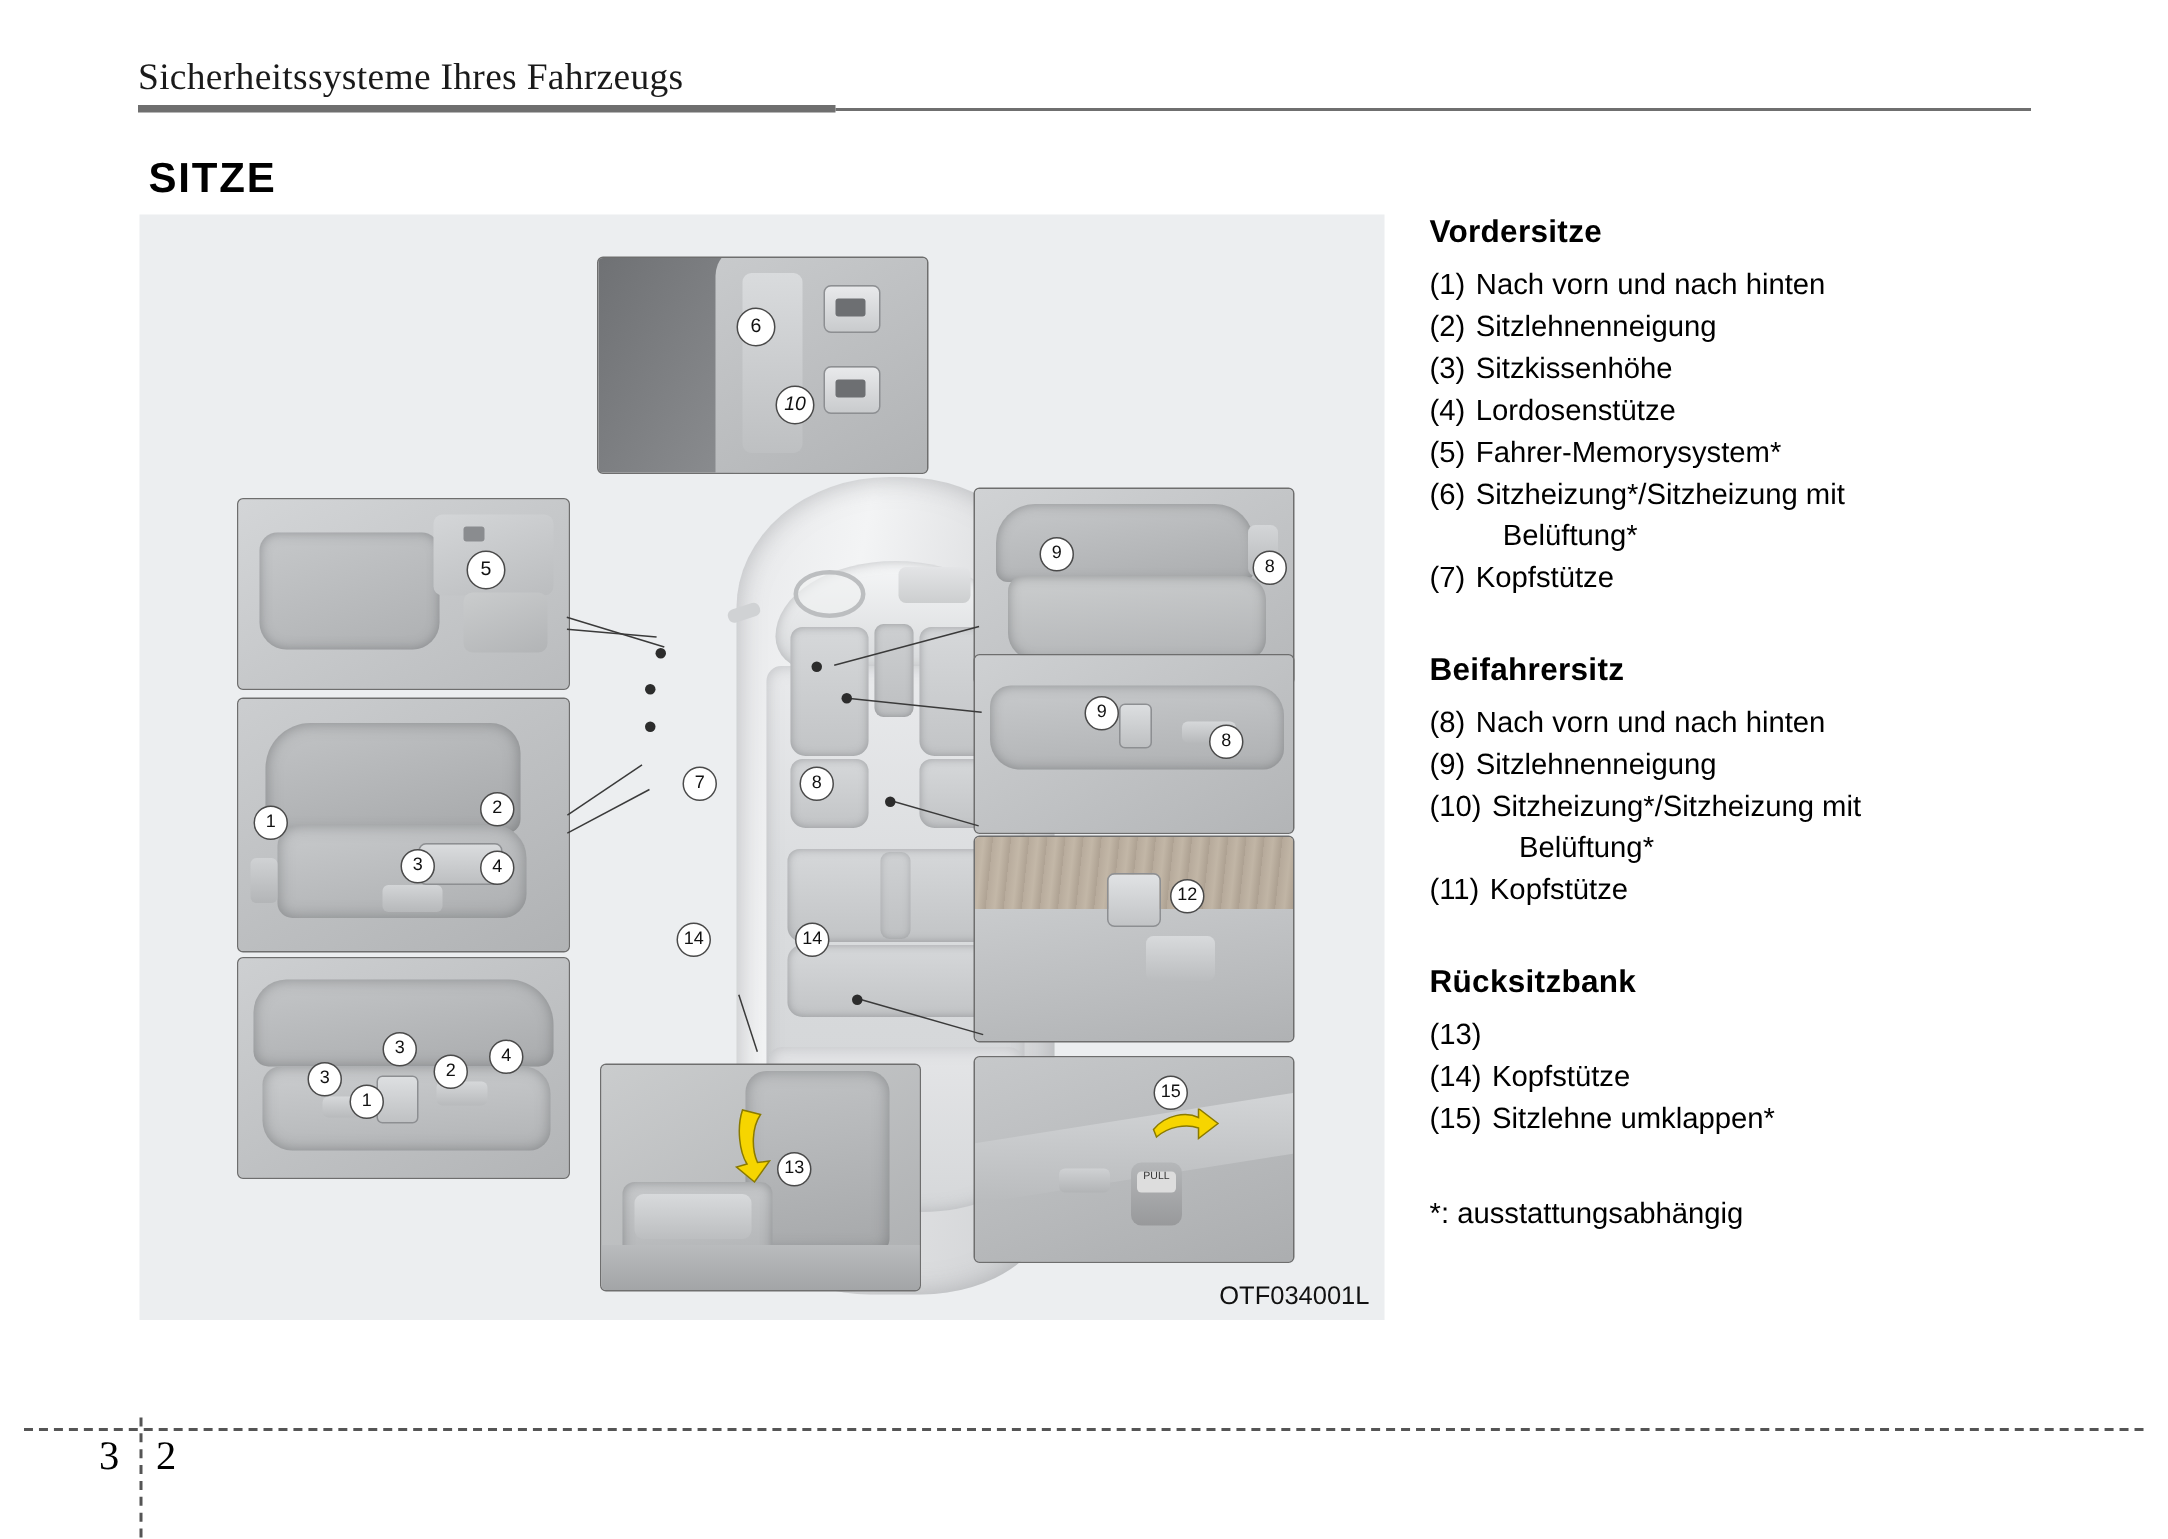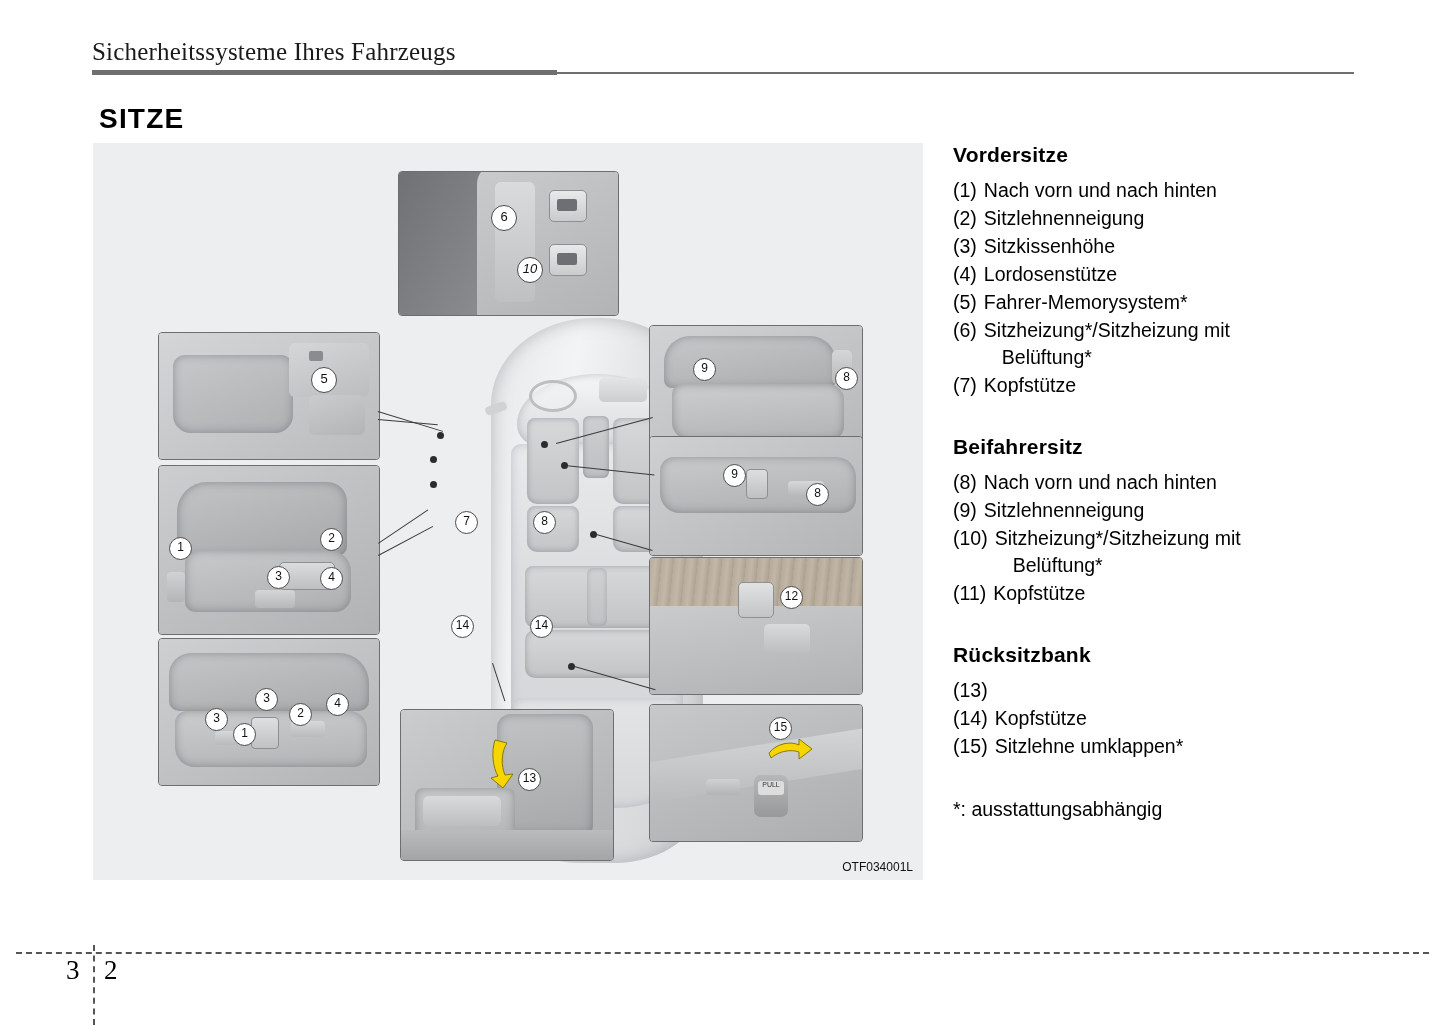--- a/index.html
+++ b/index.html
@@ -67,21 +67,21 @@
     left: 93px;
     top: 143px;
     width: 830px;
     height: 737px;
     background: #eceef0;
   }
   .figure-code {
     position: absolute;
     right: 10px;
     bottom: 6px;
-    font-size: 12px;
+    font-size: 17px;
     color: #111;
     font-family: "Liberation Sans", sans-serif;
   }
 
   
   .cbox {
     position: absolute;
     border: 1.6px solid #6e6e6e;
     border-radius: 4px;
     background: linear-gradient(150deg,#d9dadc 0%, #c6c8ca 45%, #b9bbbd 100%);

